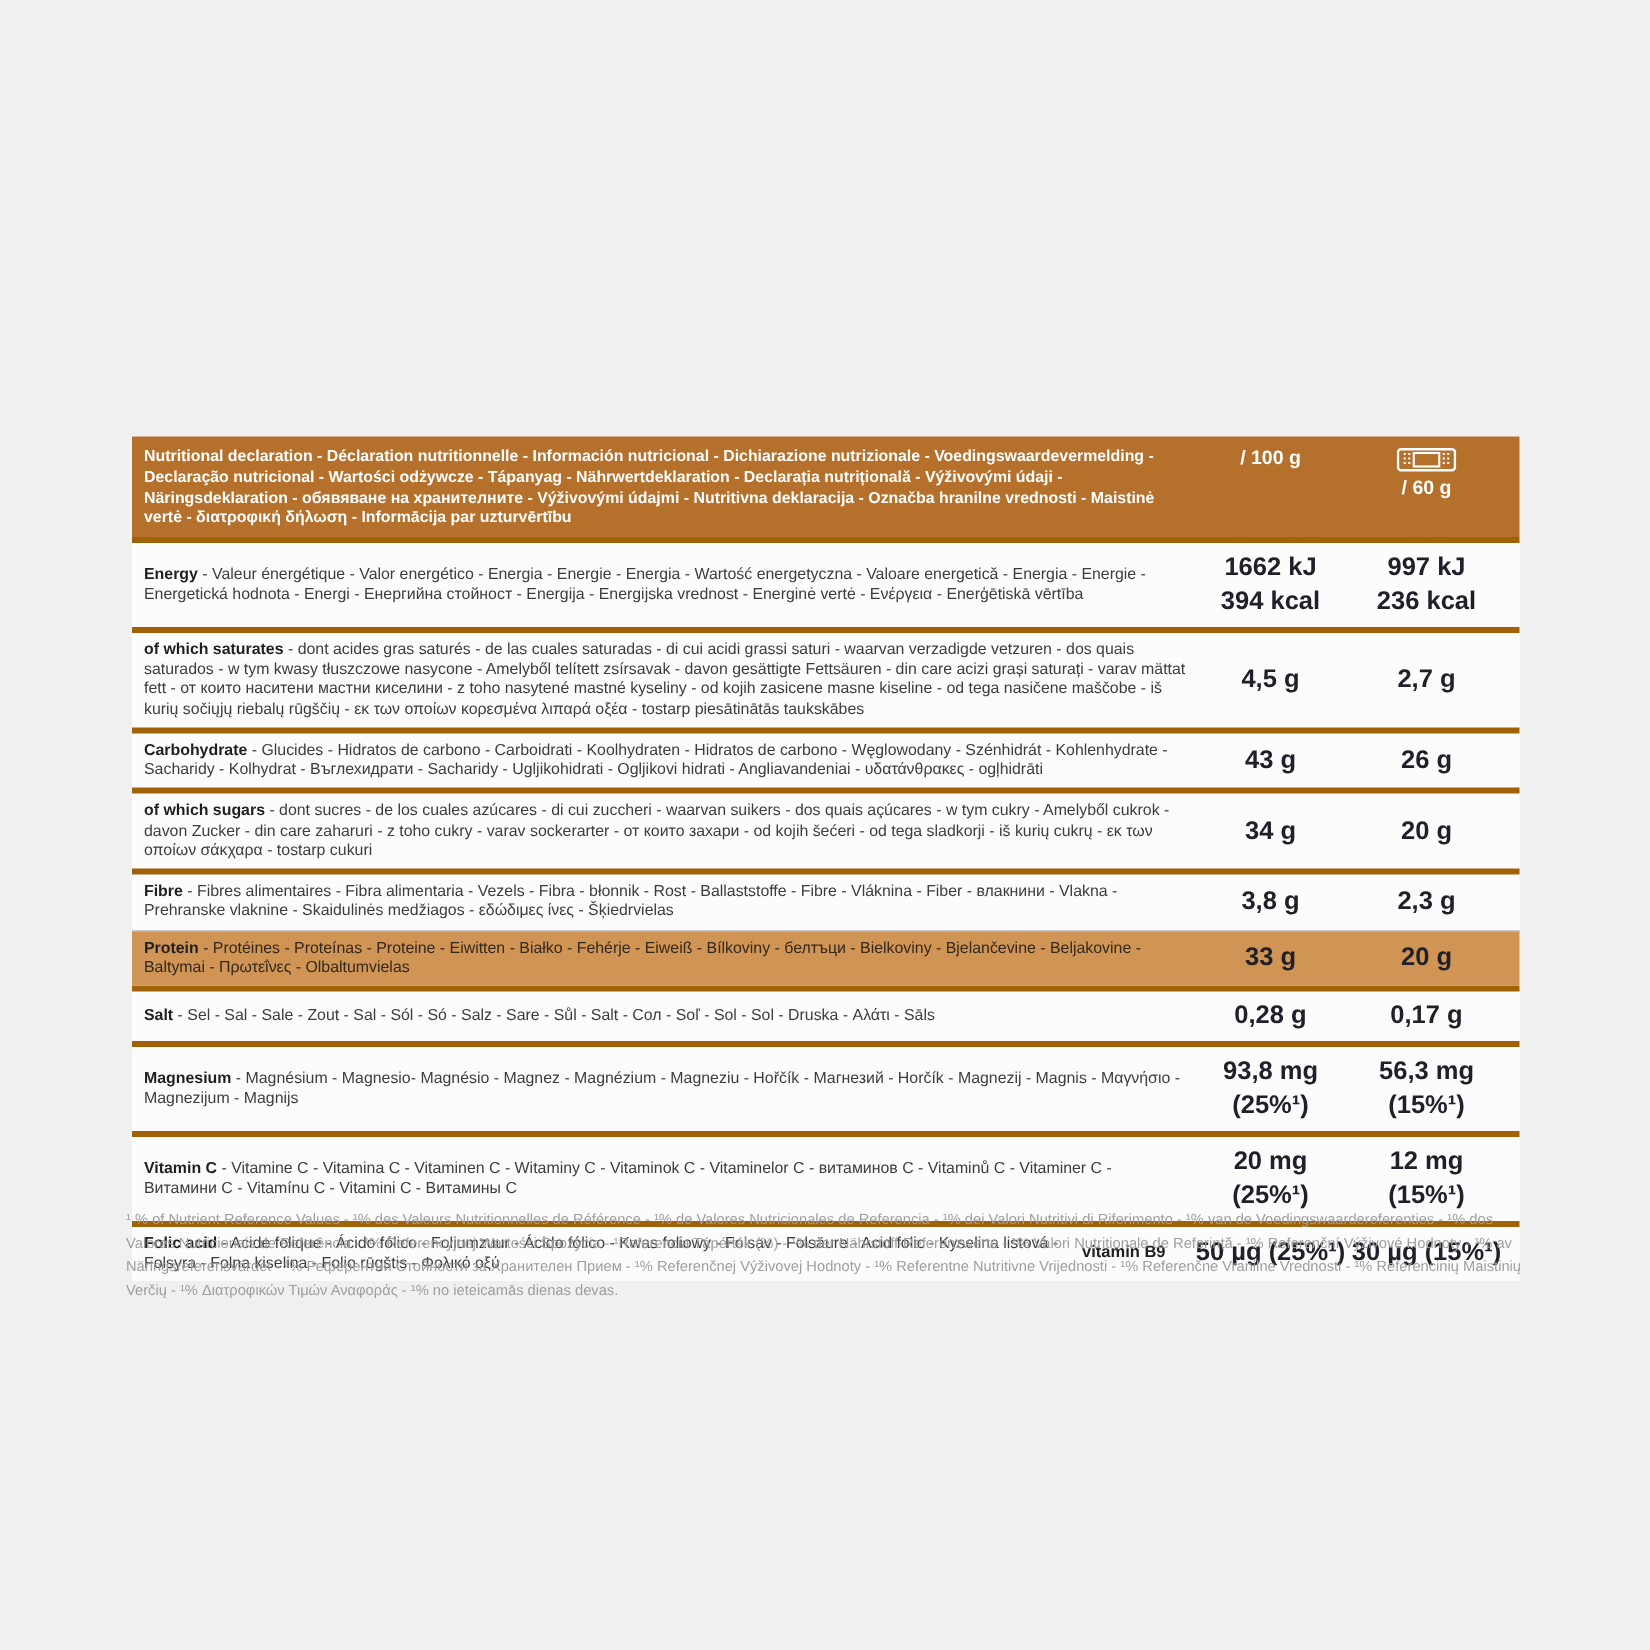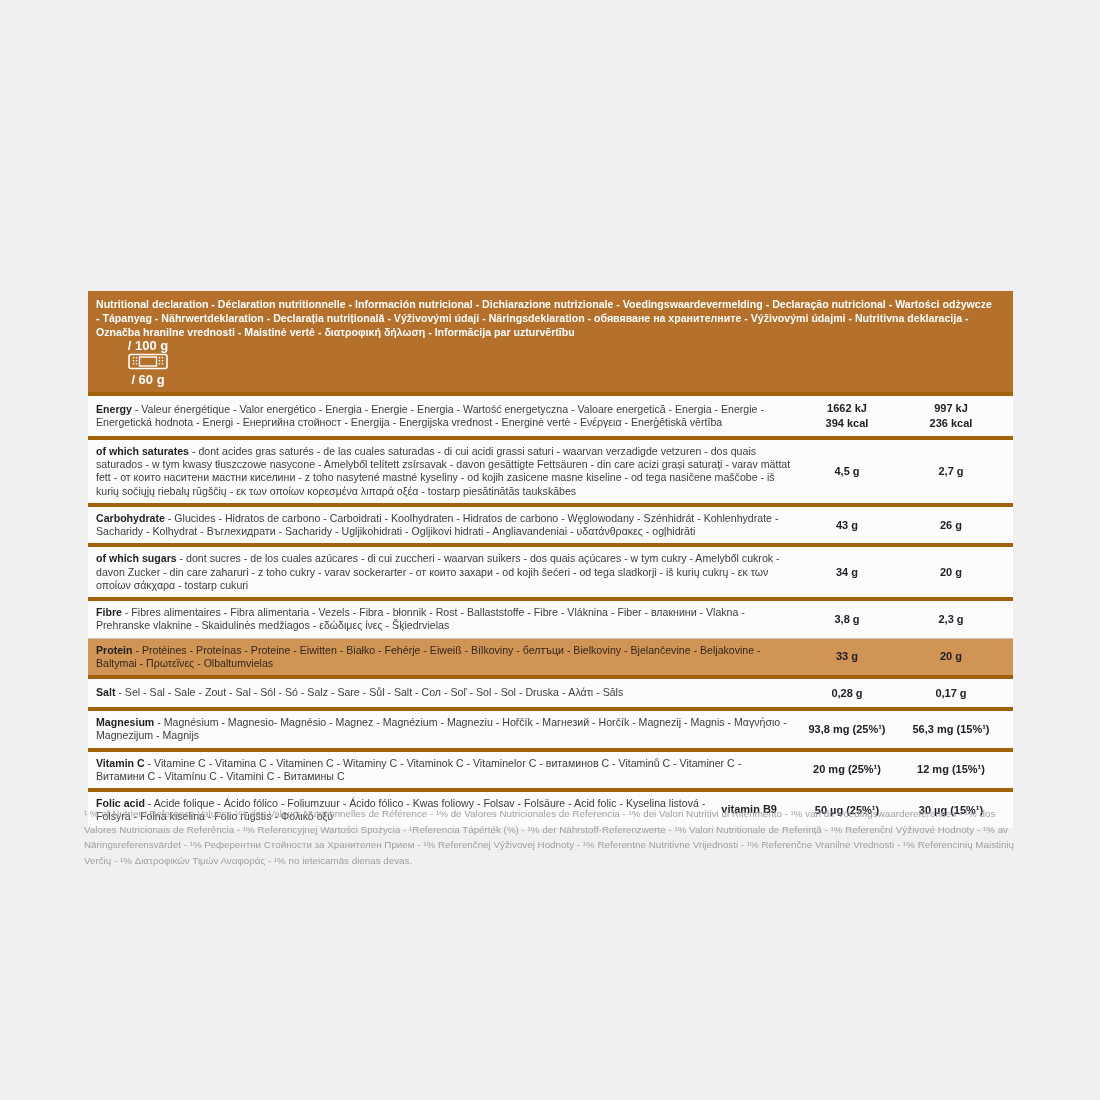--- a/index.html
+++ b/index.html
@@ -17,34 +17,33 @@
     top: 291px;
     width: 925px;
     background: #fcfcfc;
   }
   .thead {
     background: #b5712c;
     color: #ffffff;
     display: flex;
     align-items: stretch;
     padding: 7px 10px 5px 8px;
-    flex-direction: column;
   }
   .thead-title {
     flex: 1;
     font-weight: bold;
     font-size: 10.6px;
     line-height: 1.3;
     padding-right: 8px;
   }
   .hcol {
     width: 104px;
     display: flex;
     flex-direction: column;
-    justify-content: flex-end;
+    justify-content: flex-start;
     align-items: center;
     gap: 3px;
   }
   .hlabel {
     font-weight: bold;
     font-size: 13px;
     line-height: 1;
     padding-bottom: 1px;
   }
   .bar-icon { display: block; }
@@ -78,21 +77,21 @@
     font-weight: bold;
     color: #1f1f1f;
     font-size: 11px;
     white-space: nowrap;
     padding: 0 14px 0 8px;
   }
   .cell {
     width: 104px;
     text-align: center;
     font-weight: bold;
-    font-size: 11px;
+    font-size: 17px;
     color: #20202a;
     white-space: pre-line;
     line-height: 1.35;
   }
   .footnote {
     position: absolute;
     left: 84px;
     top: 806px;
     width: 940px;
     font-size: 9.8px;

